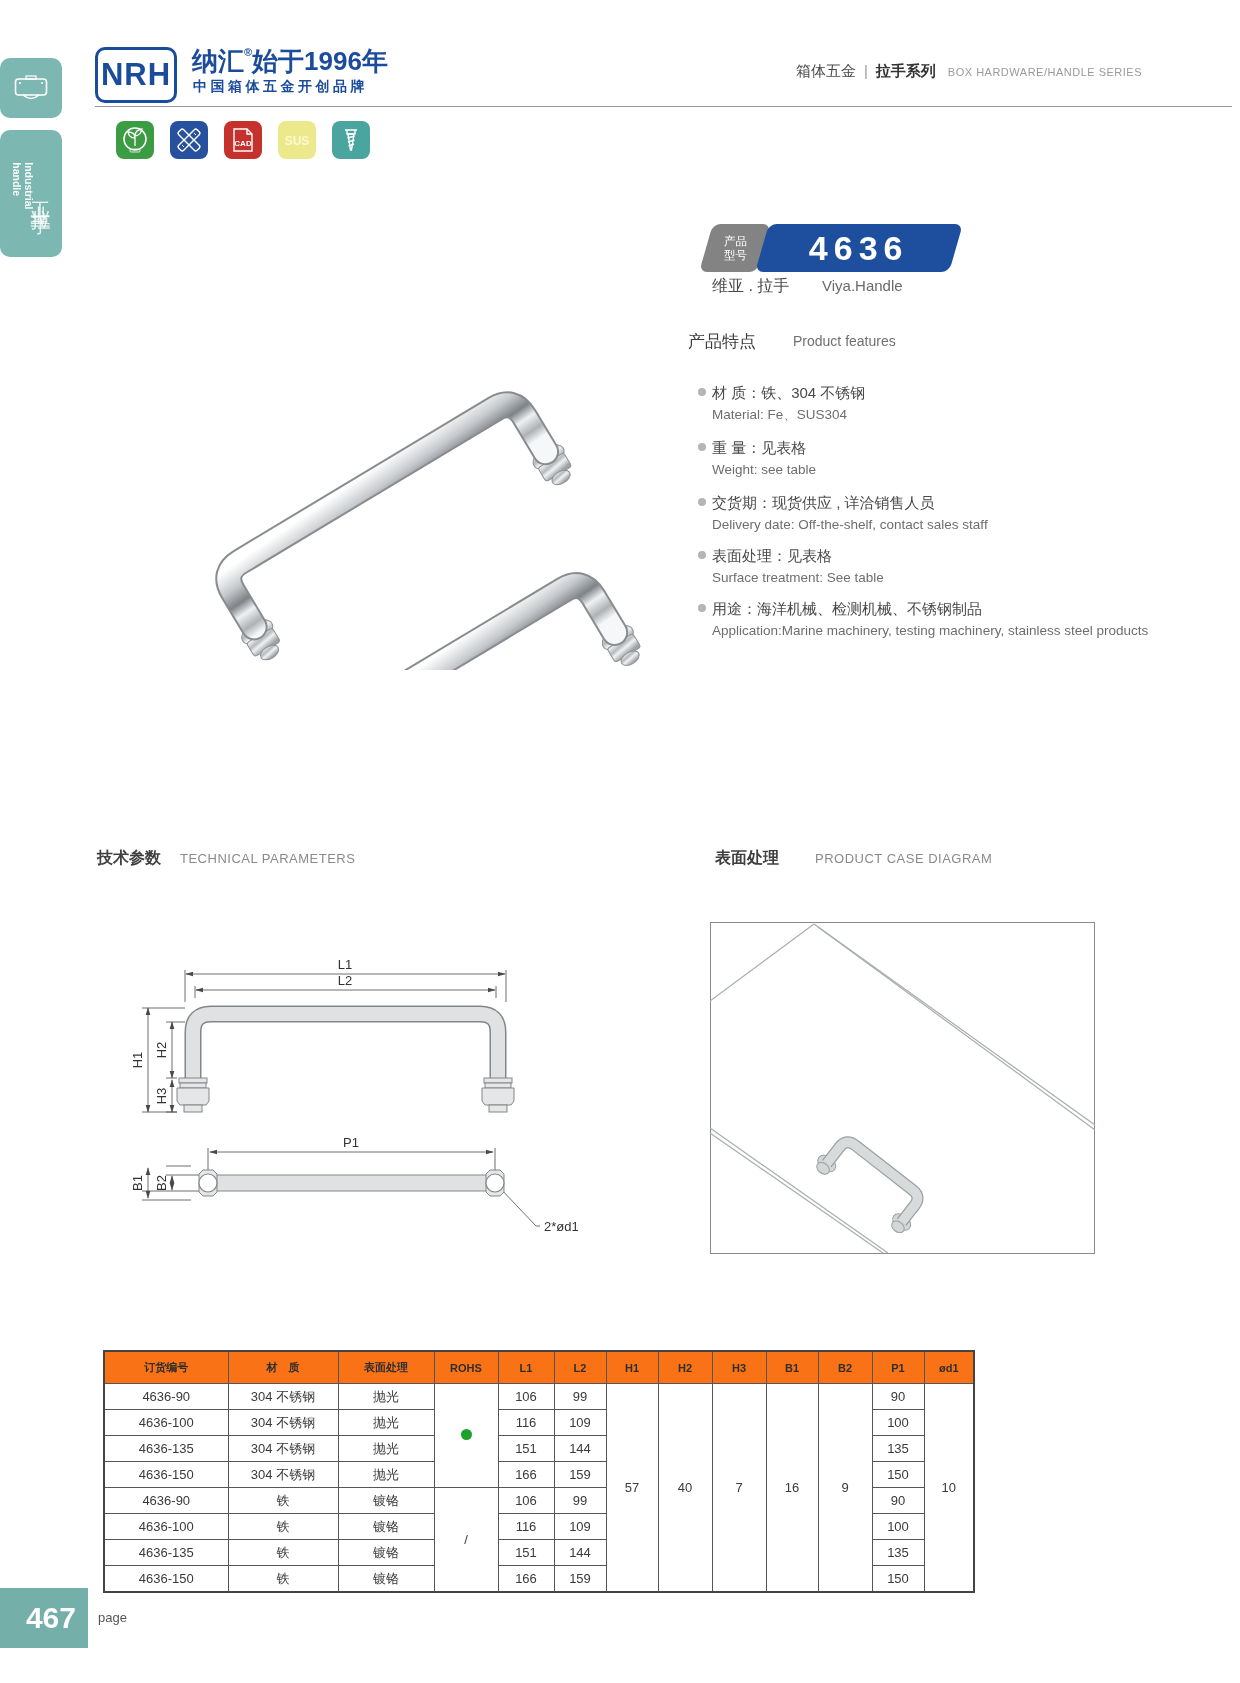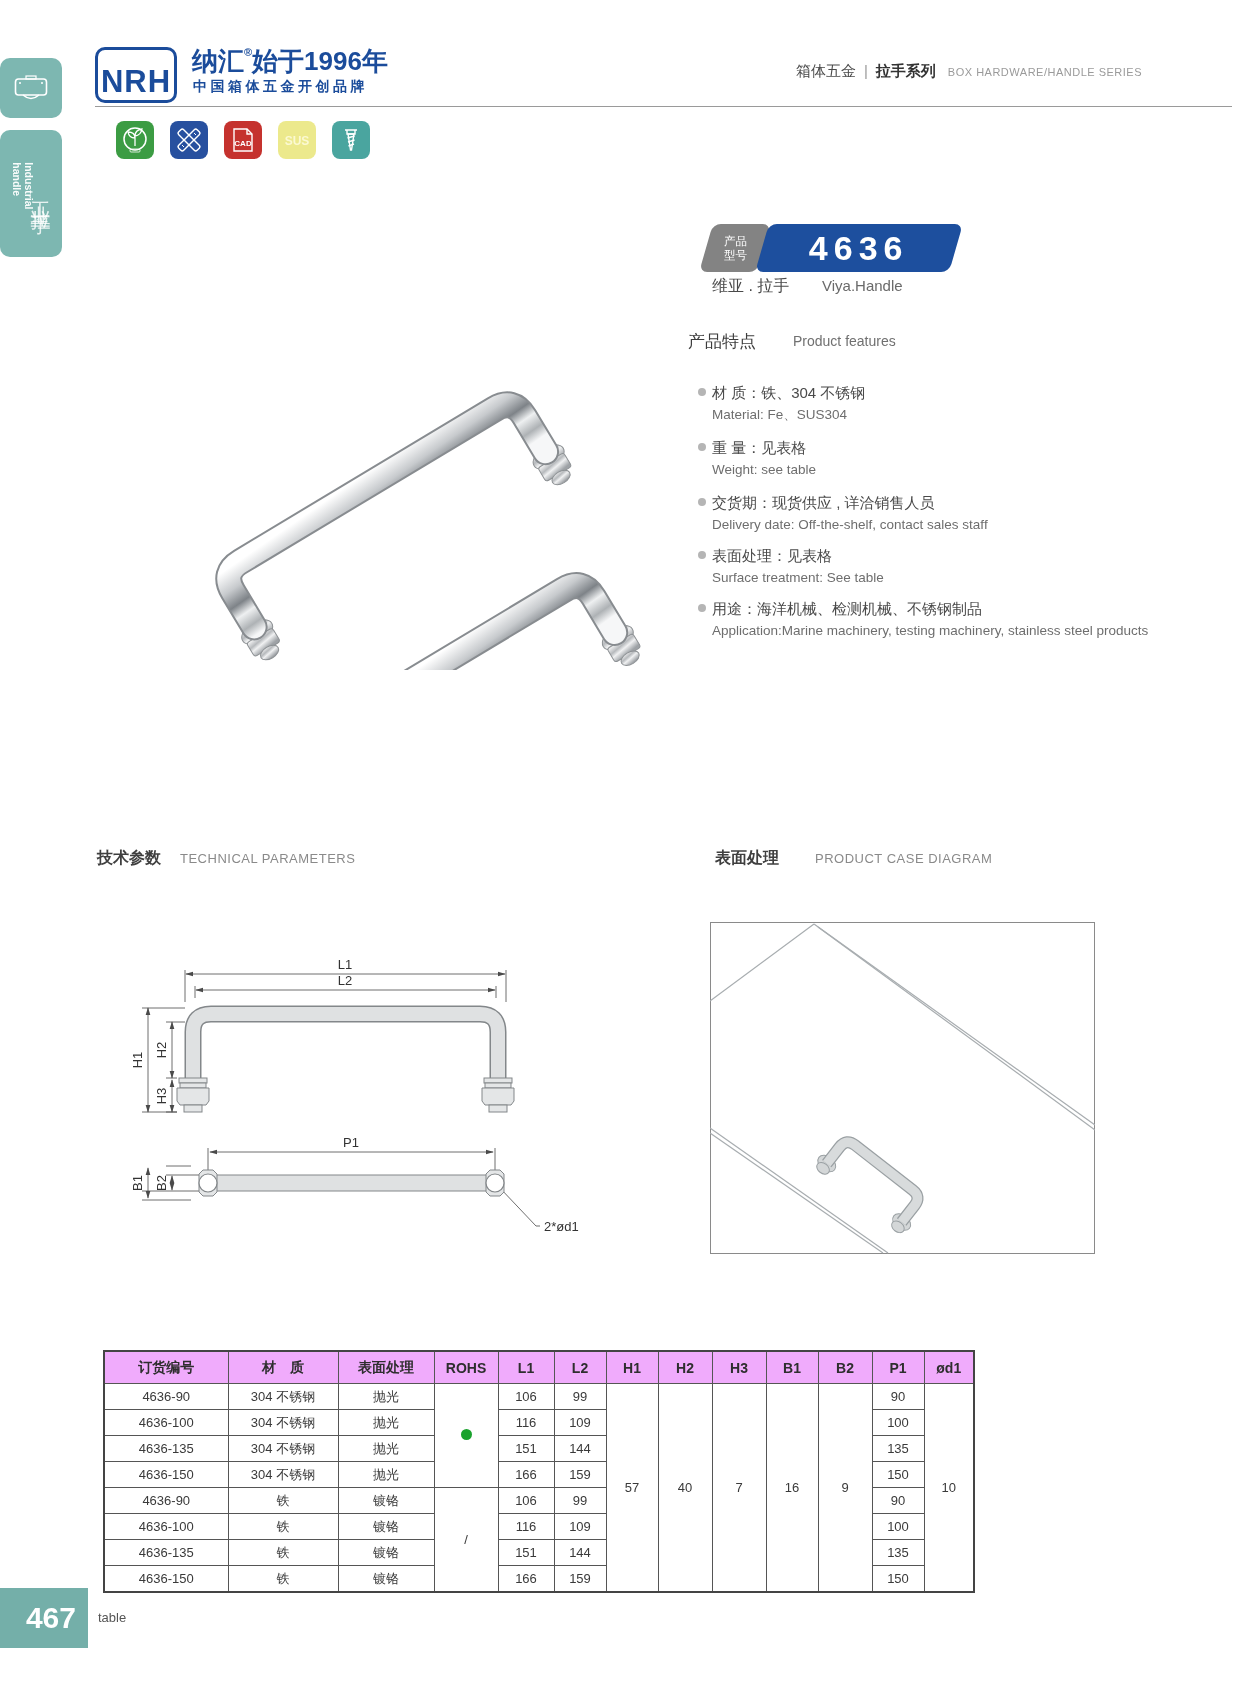--- a/index.html
+++ b/index.html
@@ -11,21 +11,21 @@
   .side-tab{position:absolute;left:0;width:62px;background:#7db7b1;border-radius:10px;}
   .tab-icon{top:58px;height:60px;}
   .tab-text{top:130px;height:127px;}
   .v-cn{position:absolute;right:7px;top:50%;transform:translateY(-50%);
         writing-mode:vertical-rl;font-size:20px;letter-spacing:4px;color:rgba(255,255,255,.82);}
   .v-en{position:absolute;left:11px;top:50%;transform:translateY(-50%);
         writing-mode:vertical-rl;font-size:10.5px;font-weight:bold;color:rgba(255,255,255,.95);}
 
   
   .logo-box{left:95px;top:47px;width:76px;height:50px;border:3px solid #1b4c9b;border-radius:10px;
-            display:flex;align-items:flex-end;justify-content:center;}
+            display:flex;align-items:center;justify-content:center;}
   .logo-txt{color:#1b4c9b;font-size:31px;font-weight:bold;letter-spacing:1px;}
   .brand-line1{left:192px;top:44px;font-size:26px;font-weight:bold;color:#1b4c9b;}
   .brand-reg{font-size:11px;vertical-align:14px;}
   .brand-line2{left:193px;top:78px;font-size:14px;letter-spacing:3.5px;color:#1b4c9b;font-weight:bold;}
   .series{top:62px;right:98px;font-size:15px;color:#4a4a4a;display:flex;align-items:baseline;gap:8px;}
   .series .bold{font-weight:bold;color:#333;}
   .series .divider{color:#9a9a9a;font-weight:normal;}
   .series .en{font-size:11px;color:#9a9a9a;letter-spacing:.5px;margin-left:4px;}
   .head-rule{left:95px;top:106px;width:1137px;height:0;border-top:1.5px solid #9a9a9a;}
 
@@ -54,21 +54,21 @@
   
   .sec-cn{font-size:16px;font-weight:bold;color:#3f3f3f;}
   .sec-en{font-size:13px;color:#8a8a8a;letter-spacing:.5px;}
 
   
   .case-box{left:710px;top:922px;width:385px;height:332px;}
 
   
   table.spec{position:absolute;left:103px;top:1350px;border-collapse:collapse;table-layout:fixed;
              width:872px;border:2px solid #444;}
-  table.spec th{background:#f0abfc;border:1px solid #555;font-size:14px;font-weight:bold;
+  table.spec th{background:#f97316;border:1px solid #555;font-size:11px;font-weight:bold;
                 height:31px;color:#2e2e2e;padding:0;}
   table.spec td{border:1px solid #555;font-size:13px;height:21px;text-align:center;color:#3a3a3a;padding:2px;}
   .rohs-dot{display:inline-block;width:11px;height:11px;border-radius:50%;}
 
   
   .page-num{left:0;top:1588px;width:88px;height:60px;background:#74afa9;color:#fff;
             display:flex;align-items:center;justify-content:flex-end;padding-right:12px;box-sizing:border-box;
             font-size:30px;font-weight:bold;}
   .page-word{left:98px;top:1610px;font-size:13px;color:#555;}
 </style>
@@ -422,15 +422,15 @@
           <td>166</td>
           <td>159</td>
           <td>150</td>
         </tr>
       </tbody>
   </table>
 
   <div class="abs page-num">
     <span>467</span>
   </div>
-  <div class="abs page-word">table</div>
+  <div class="abs page-word">page</div>
 
 </div>
 
 </body></html>

